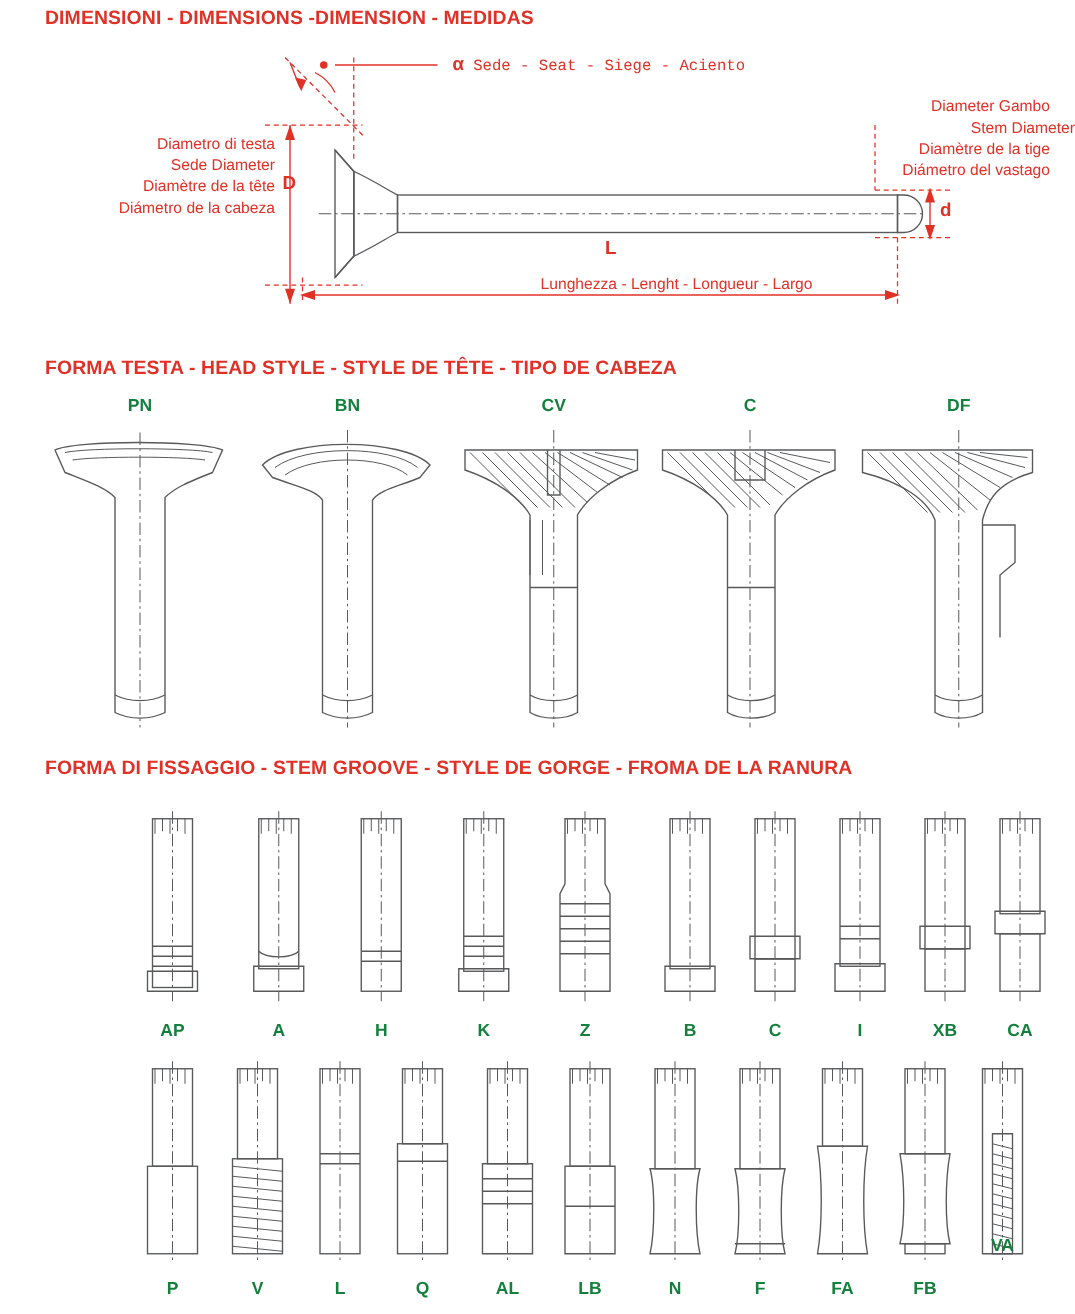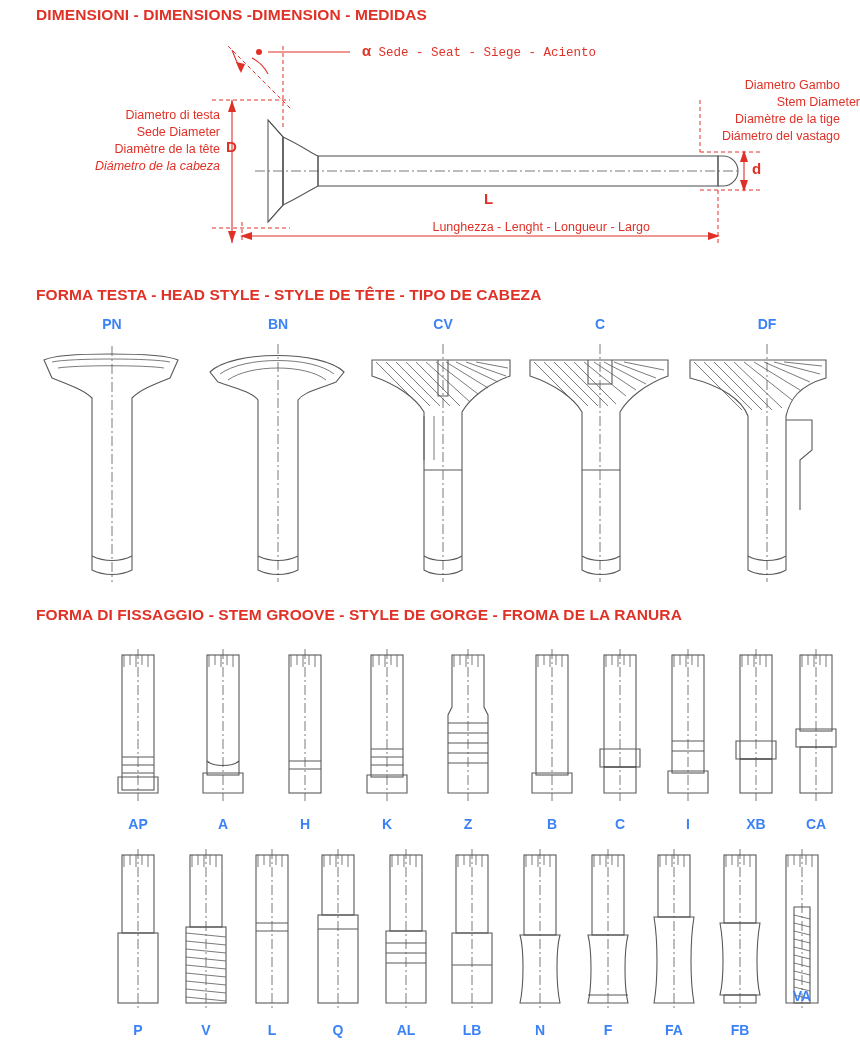--- a/index.html
+++ b/index.html
@@ -24,21 +24,21 @@
     font-size:12.5px;
     color:#e03127;
     white-space:nowrap;
   }
   .lbl.right{text-align:right;}
   .lbl.center{text-align:right;}
   .code{
     position:absolute;
     font-weight:bold;
     font-size:14px;
-    color:#3b82f6;
+    color:#15803d;
     text-align:center;
     white-space:nowrap;
   }
   .dimletter{
     position:absolute;
     font-weight:bold;
     font-size:15px;
     color:#e03127;
   }
   svg{position:absolute;left:0;top:0;overflow:visible;}
@@ -106,23 +106,23 @@
 </svg>
 
 <div class="lbl" style="left:362px;top:44px;font-family:Liberation Mono, monospace;">
   <span class="dimletter" style="position:static;">α</span>
   <span>Sede - Seat - Siege - Aciento</span>
 </div>
 
 <div class="lbl right" style="left:40px;top:108px;width:180px;">Diametro di testa</div>
 <div class="lbl right" style="left:40px;top:125px;width:180px;">Sede Diameter</div>
 <div class="lbl right" style="left:40px;top:142px;width:180px;">Diamètre de la tête</div>
-<div class="lbl right" style="left:40px;top:159px;width:180px;font-style:italic;">Diámetro de la cabeza</div>
-
-<div class="lbl right" style="left:640px;top:78px;width:200px;">Diametro Gambo</div>
+<div class="lbl right" style="left:40px;top:159px;width:180px;">Diámetro de la cabeza</div>
+
+<div class="lbl right" style="left:640px;top:78px;width:200px;">Diameter Gambo</div>
 <div class="lbl right" style="left:660px;top:95px;width:200px;text-align:right;">Stem Diameter</div>
 <div class="lbl right" style="left:640px;top:112px;width:200px;">Diamètre de la tige</div>
 <div class="lbl right" style="left:640px;top:129px;width:200px;">Diámetro del vastago</div>
 
 <div class="lbl center" style="left:350px;top:220px;width:300px;">Lunghezza - Lenght - Longueur - Largo</div>
 
 <div class="dimletter" style="left:226px;top:138px;">D</div>
 <div class="dimletter" style="left:752px;top:160px;">d</div>
 <div class="dimletter" style="left:484px;top:190px;">L</div>
 

